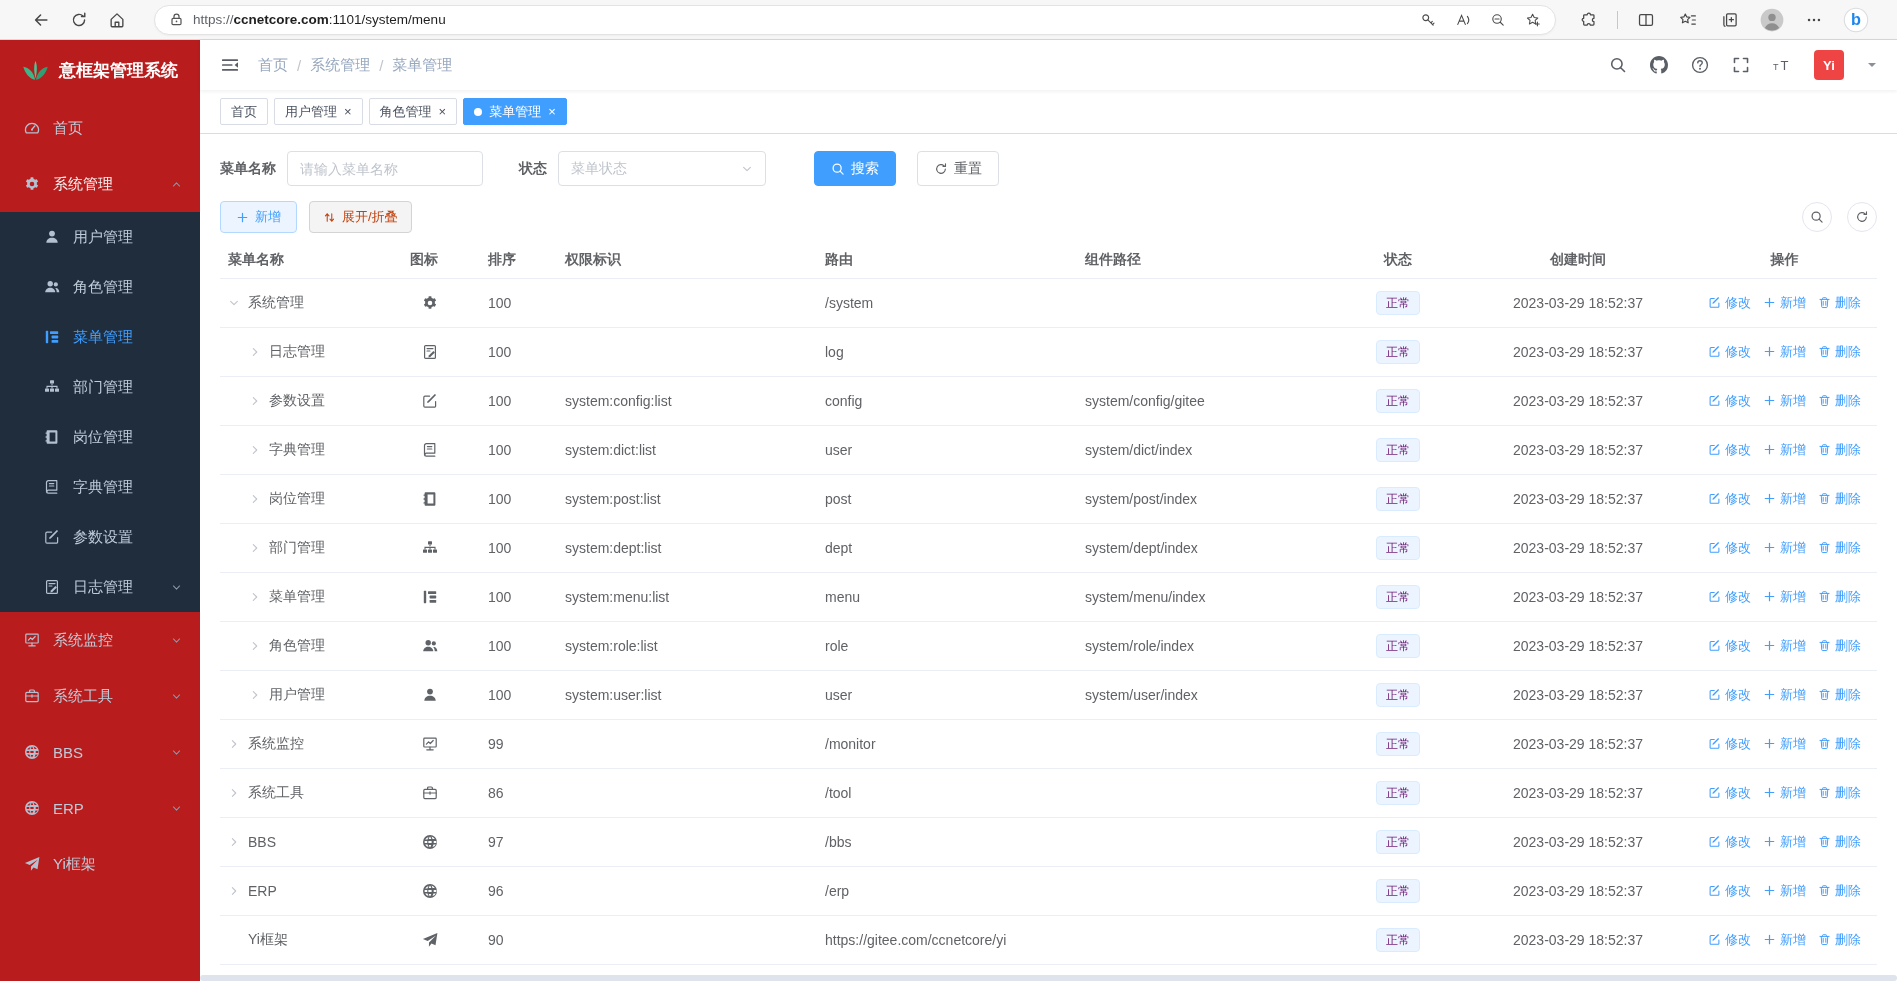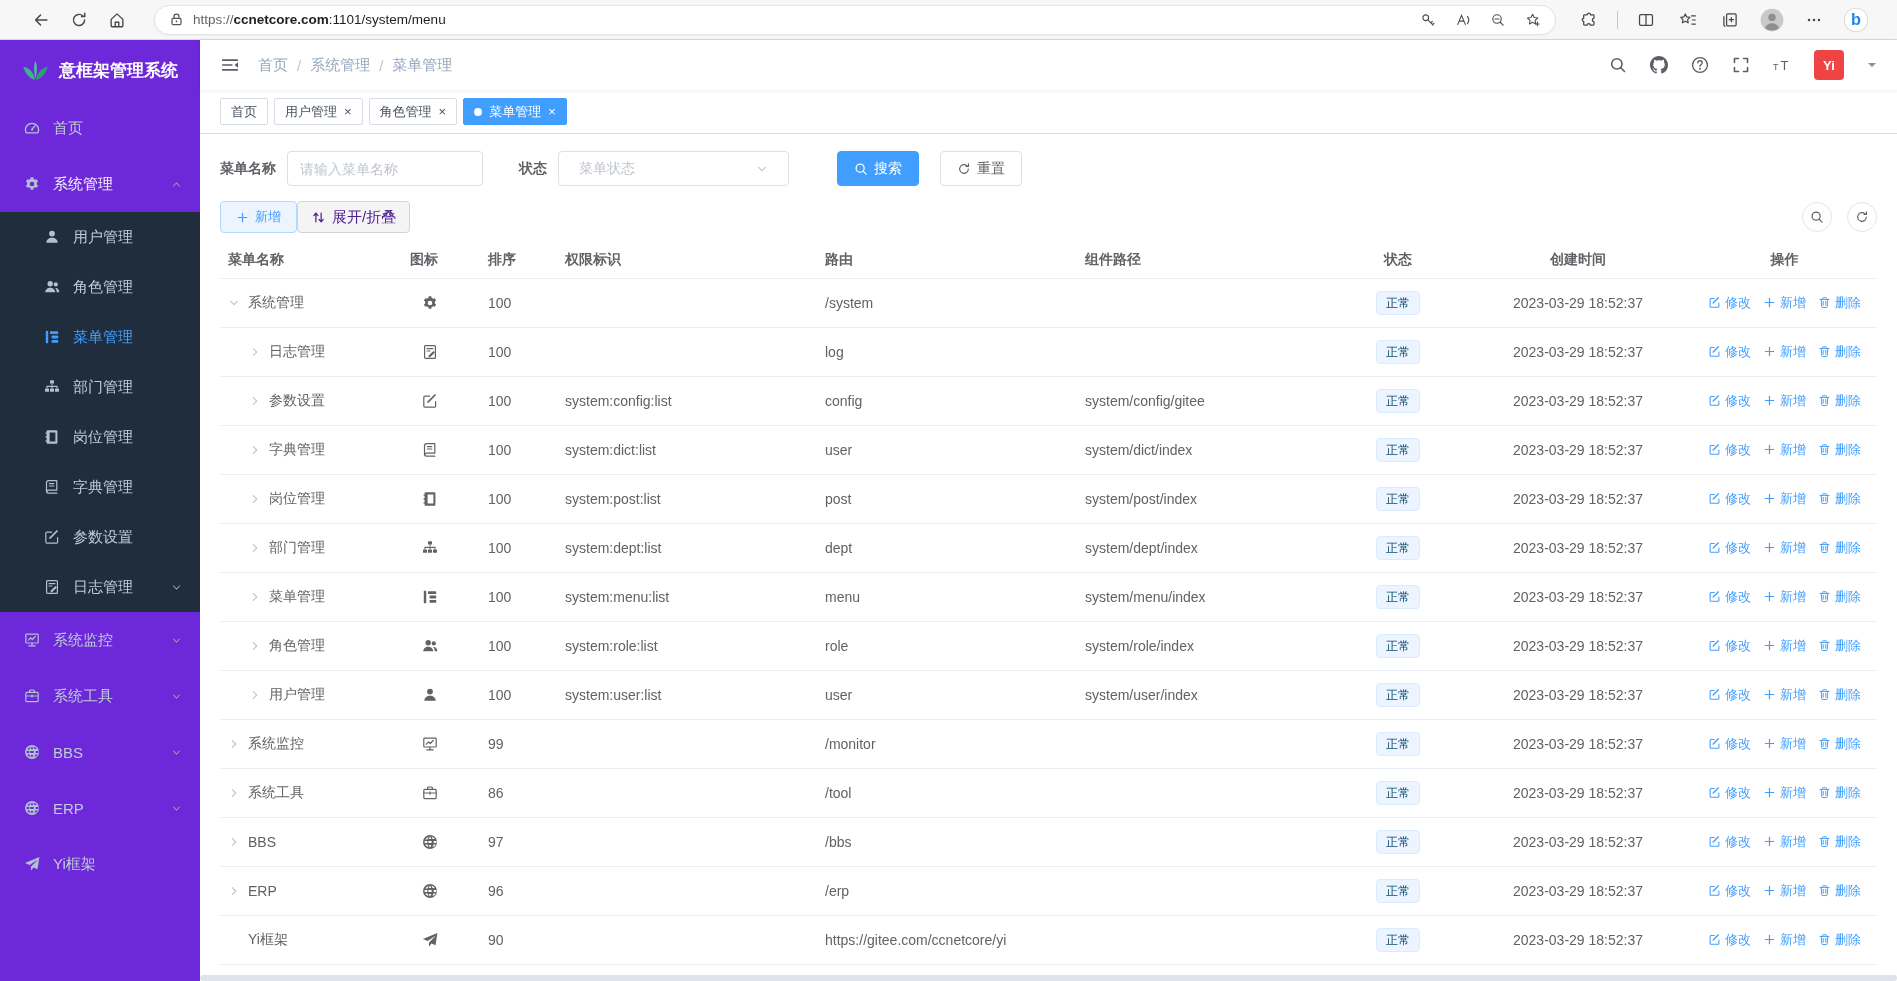--- a/index.html
+++ b/index.html
@@ -18,21 +18,21 @@
   .url-text { font-size:13.5px; color:#1f1f1f; white-space:nowrap; }
   .u-scheme { color:#5f6368; }
   .u-domain { font-weight:bold; }
   .pill-icons { margin-left:auto; display:flex; gap:19px; color:#4c4c4c; font-size:16px; }
   .b-right { display:flex; align-items:center; gap:4px; }
   .b-divider { width:1px; height:18px; background:#c7c7c7; margin:0 5px; }
   .b-big { font-size:26px; }
 
   
   .app { display:flex; height:941px; }
-  .sidebar { width:200px; flex:none; background:#6d28d9; color:#bfcbd9; overflow:hidden; }
+  .sidebar { width:200px; flex:none; background:#b91c1c; color:#bfcbd9; overflow:hidden; }
   .logo { height:60px; display:flex; align-items:center; justify-content:center; gap:10px;
     color:#fff; font-weight:bold; font-size:17px; }
   .logo-ic { font-size:27px; }
   .menu-item { height:56px; display:flex; align-items:center; padding:0 18px 0 24px;
     font-size:15px; cursor:pointer; }
   .menu-item.sub { height:50px; padding-left:44px; background:#1f2d3d; }
   .mi-icon { font-size:16px; margin-right:13px; color:#b3c0d1; flex:none; }
   .menu-item .chev { margin-left:auto; font-size:11px; color:#8a97a8; }
   .menu-item.open { color:#f4f4f5; }
   .menu-item.active, .menu-item.active .mi-icon { color:#409eff; }
@@ -62,53 +62,53 @@
   .tab.active .dot { display:block; }
   .tab .x { font-size:13px; line-height:1; }
 
   
   .content { flex:1; background:#fff; padding:17px 20px 0; position:relative; overflow:hidden; }
   .filters { display:flex; align-items:center; margin-bottom:15px; }
   .f-label { font-size:14px; font-weight:bold; color:#606266; margin-right:11px; white-space:nowrap; }
   .f-input { width:196px; height:35px; border:1px solid #dcdfe6; border-radius:4px;
     padding:0 12px; font-size:14px; color:#606266; outline:none; margin-right:36px; }
   .f-input::placeholder { color:#bfc4cc; }
-  .f-select { width:231px; height:35px; border:1px solid #dcdfe6; border-radius:4px;
-    padding:0 20px; display:flex; align-items:center; justify-content:space-between;
+  .f-select { width:208px; height:35px; border:1px solid #dcdfe6; border-radius:4px;
+    padding:0 12px; display:flex; align-items:center; justify-content:space-between;
     font-size:14px; color:#bfc4cc; margin-right:48px; cursor:pointer; }
   .f-select .sel-caret { font-size:12px; color:#c0c4cc; }
   .btn { display:inline-flex; align-items:center; gap:6px; border-radius:4px; font-size:14px;
     cursor:pointer; font-family:inherit; }
   .btn-primary { height:35px; padding:0 16px; background:#409eff; border:1px solid #409eff; color:#fff; }
   .btn-plain { height:35px; padding:0 16px; background:#fff; border:1px solid #dcdfe6;
     color:#606266; margin-left:21px; }
   .toolbar { display:flex; align-items:center; margin-bottom:13px; }
   .btn-add { height:32px; padding:0 15px; font-size:13px; background:#ecf5ff;
     border:1px solid #b3d8ff; color:#409eff; }
-  .btn-expand { height:32px; padding:0 13px; font-size:15px; background:#f4f4f5;
-    border:1px solid #d3d4d6; color:#4c1d95; }
+  .btn-expand { height:32px; padding:0 13px; font-size:13px; background:#f4f4f5;
+    border:1px solid #d3d4d6; color:#c2410c; margin-left:12px; }
   .tool-right { margin-left:auto; display:flex; gap:15px; }
   .circle-btn { width:30px; height:30px; border:1px solid #e3e6ef; border-radius:50%;
     background:#fff; color:#606266; display:flex; align-items:center; justify-content:center;
     font-size:14px; cursor:pointer; }
 
   
   table { width:100%; border-collapse:collapse; table-layout:fixed; }
   th { font-size:14px; font-weight:bold; color:#606266; text-align:left;
     padding:5px 8px 9px; border-bottom:1px solid #ebeef5; white-space:nowrap; }
   td { height:49px; padding:0 8px; border-bottom:1px solid #ebeef5; font-size:14px;
     color:#606266; white-space:nowrap; overflow:hidden; }
   th.center, td.center { text-align:center; }
   .cell-name { display:flex; align-items:center; gap:7px; }
   .cell-name.lv1 { padding-left:21px; }
   .tree-chev { font-size:12px; color:#c0c4cc; width:13px; flex:none; cursor:pointer; display:flex; }
   .tree-spacer { width:13px; flex:none; }
   td.icon-cell { padding-left:20px; color:#5f6368; }
   td.icon-cell [data-icon] { font-size:16px; }
-  .badge { display:inline-block; background:#ecf5ff; border:1px solid #d9ecff; color:#0c4a6e;
+  .badge { display:inline-block; background:#ecf5ff; border:1px solid #d9ecff; color:#701a75;
     font-size:12px; line-height:1; padding:5px 9px; border-radius:4px; }
   .op-link { display:inline-flex; align-items:center; gap:4px; color:#409eff; font-size:13px;
     margin:0 6px; cursor:pointer; }
   .op-link [data-icon] { font-size:13px; }
   .hscroll { position:absolute; left:0; right:0; bottom:0; height:6px; background:#dfe4ec;
     border-radius:3px; }
 </style>
 </head>
 <body>
 

